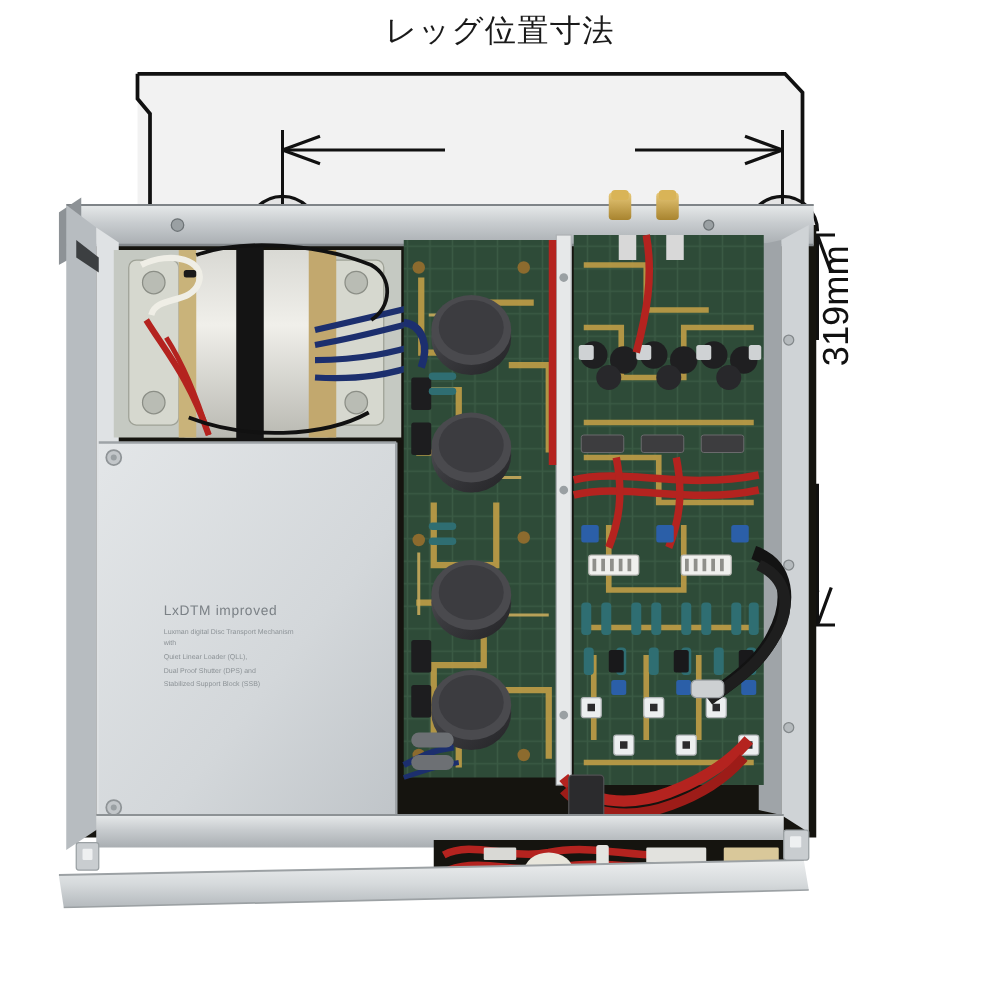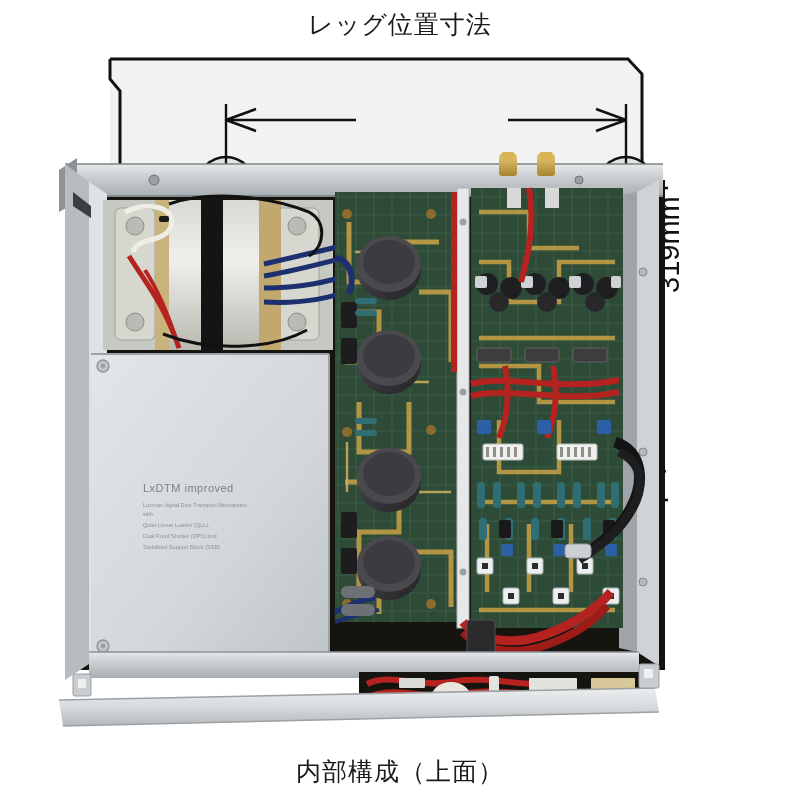--- a/index.html
+++ b/index.html
@@ -18,21 +18,21 @@
   .outline{position:absolute;left:108px;top:57px;width:640px;height:615px;}
   .outline svg{display:block;}
 
   
   .dim{position:absolute;font-size:29px;color:#111;
        font-family:"Liberation Sans","DejaVu Sans",sans-serif;letter-spacing:0px;}
   .dim.horiz{left:389px;top:100px;}
   .dim.vert{left:653px;top:293px;transform:rotate(-90deg);transform-origin:left top;}
 
   
-  .photo{position:absolute;left:59px;top:152px;width:620px;height:575px;text-decoration:underline;}
+  .photo{position:absolute;left:47px;top:152px;width:620px;height:575px;text-decoration:underline;}
   .photo svg{display:block;}
 </style>
 </head>
 <body>
 
 <div class="stage">
 
   <div class="caption top">レッグ位置寸法</div>
 
   <div class="outline">
@@ -401,15 +401,14 @@
         <path d="M 4 574 L 600 560" stroke="#9ca1a4" stroke-width="1.4"></path>
       </g>
 
       <rect x="14" y="522" width="18" height="22" rx="2" fill="#c9cdd0" stroke="#9aa0a3"></rect>
       <rect x="19" y="527" width="8" height="9" rx="1" fill="#eef0f1"></rect>
       <rect x="580" y="512" width="20" height="24" rx="2" fill="#c9cdd0" stroke="#9aa0a3"></rect>
       <rect x="585" y="517" width="9" height="9" rx="1" fill="#eef0f1"></rect>
     </svg>
   </div>
 
-  <div class="caption bottom">内部構成（上面）</div>
 
 </div>
 
 </body></html>

